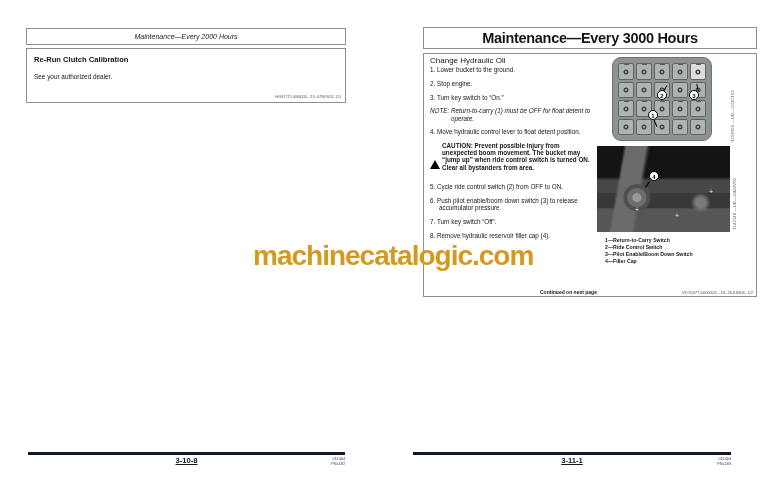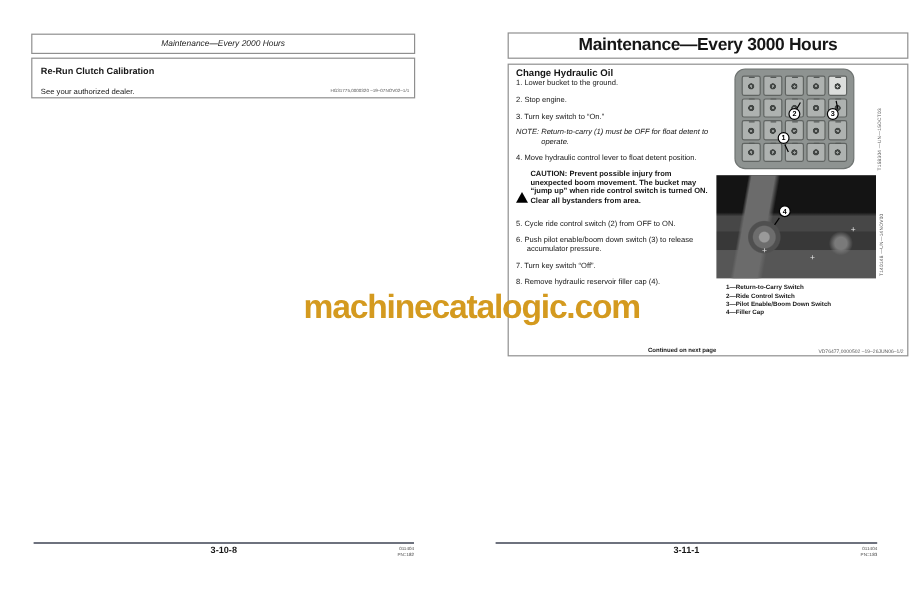--- a/index.html
+++ b/index.html
@@ -3,38 +3,38 @@
 <meta charset="utf-8">
 <style>
   html,body{margin:0;padding:0;background:#ffffff;}
   #spread{position:relative;width:768px;height:497px;background:#ffffff;overflow:hidden;
           font-family:"Liberation Sans", sans-serif;color:#161616;}
   .box{position:absolute;border:1px solid #8f8f8f;background:#fff;box-sizing:border-box;}
 
   
   #lp-header{left:26px;top:28px;width:320px;height:17px;}
   #lp-header .rh{font-style:italic;font-size:7px;text-align:center;margin-top:4px;color:#222;}
-  #lp-section{left:26px;top:48px;width:320px;height:34px;}
+  #lp-section{left:26px;top:48px;width:320px;height:55px;}
   #lp-title{font-weight:bold;font-size:7.6px;margin:6px 0 0 7px;}
   #lp-body{font-size:6.4px;margin:9px 0 0 7px;}
   #lp-code{position:absolute;right:4px;bottom:3px;font-size:3.8px;color:#555;}
 
-  .footer{position:absolute;border-top:1px solid #0f172a;}
+  .footer{position:absolute;border-top:3px solid #0f172a;text-decoration:underline;}
   #lp-footer{left:28px;top:452px;width:317px;}
   #rp-footer{left:413px;top:452px;width:318px;}
   .pageno{text-align:center;font-weight:bold;font-size:7.6px;margin-top:1px;}
   .ftiny{position:absolute;right:0;top:2px;text-align:right;font-size:3.8px;line-height:4.6px;color:#444;}
 
   
   #rp-header{left:423px;top:27px;width:334px;height:22px;}
   #rp-header .rh{font-weight:bold;font-size:14.5px;text-align:center;margin-top:2px;letter-spacing:-0.3px;}
   #rp-section{left:423px;top:53px;width:334px;height:244px;}
 
   #col{position:absolute;left:430px;top:56px;width:178px;}
-  #rp-title{font-weight:bold;font-size:8px;margin:0 0 1px 0;}
+  #rp-title{font-weight:normal;font-size:8px;margin:0 0 1px 0;}
   .step{font-size:6.3px;line-height:7.3px;margin:0 0 6.5px 0;padding-left:9px;text-indent:-9px;}
   .note{font-size:6.3px;line-height:7.3px;font-style:italic;margin:0 0 6px 0;padding-left:21px;text-indent:-21px;}
   .caution{display:flex;margin:2px 0 12px 0;}
   .cau-icon{position:relative;width:12px;flex:0 0 12px;margin-top:1px;}
   .tri{width:0;height:0;border-left:5px solid transparent;border-right:5px solid transparent;border-bottom:9.5px solid #000;}
   .tri-bang{position:absolute;left:3.2px;top:3.2px;color:#fff;font-size:5.5px;font-weight:bold;}
   .cau-text{font-weight:bold;font-size:6.3px;line-height:7.3px;width:150px;}
 
   
   #fig-panel{position:absolute;left:612px;top:57px;width:100px;height:84px;background:#8e9391;

